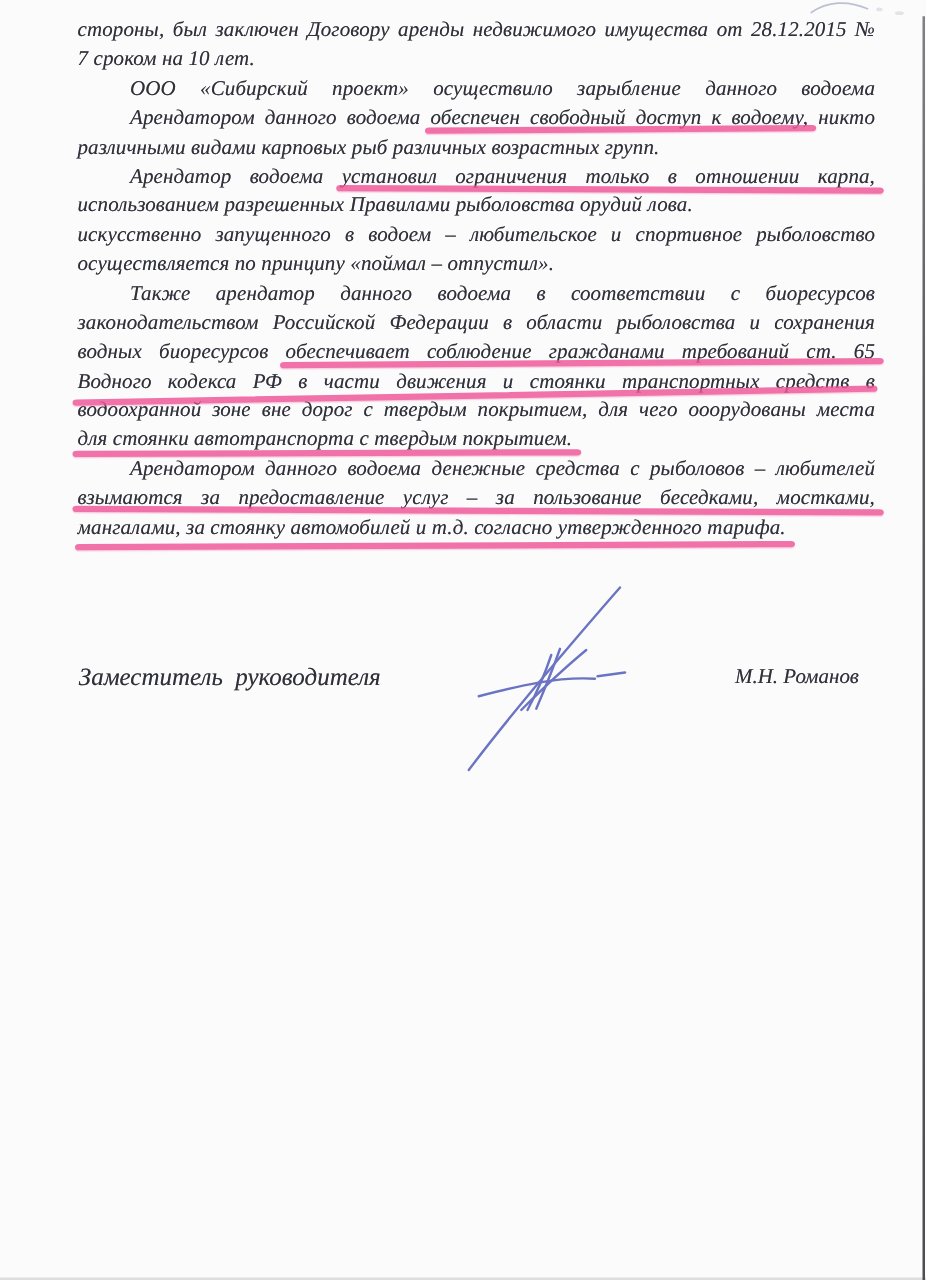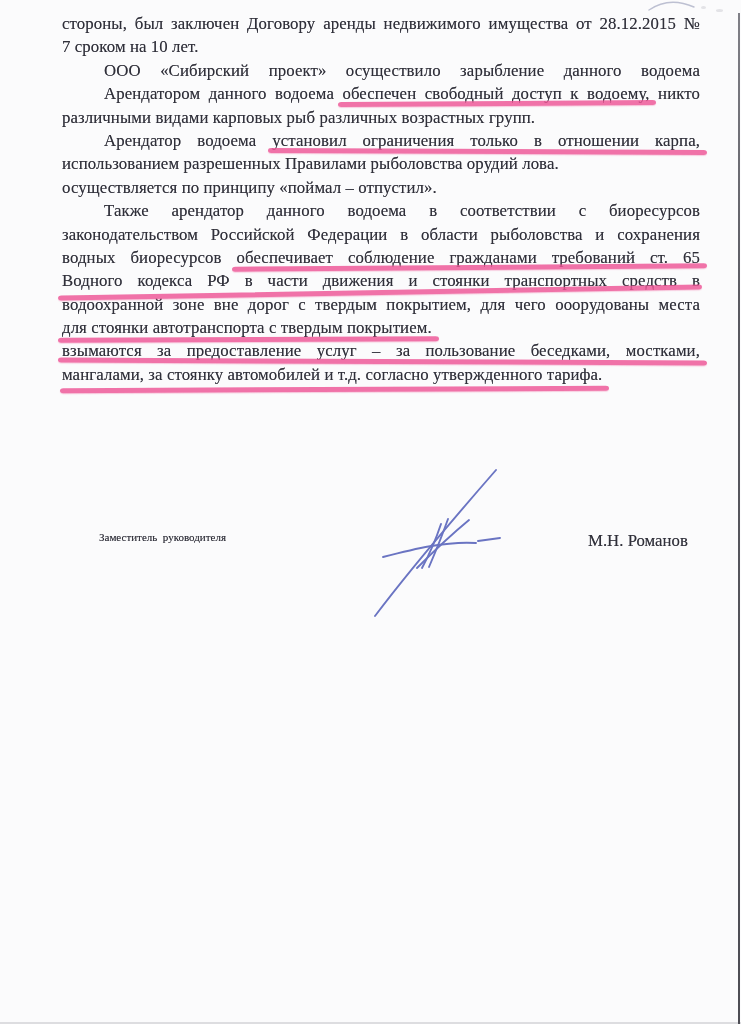--- a/index.html
+++ b/index.html
@@ -4,20 +4,21 @@
 <style>
   html,body{margin:0;padding:0;background:#e8e8e8;}
   .page{
     position:relative;
     width:741px;height:1024px;
     margin:0 auto;
     background:#fbfbfc;
     overflow:hidden;
     font-family:"Liberation Serif","DejaVu Serif",serif;
     color:#30303a;
+    font-style:italic;
   }
   
   .text-block{
     position:absolute;
     left:62px;top:12px;
     width:638px;
   }
   .doc-line{
     font-size:16.8px;
     line-height:23.4px;
@@ -45,23 +46,22 @@
     pointer-events:none;
   }
   .ul.v-dip::after{transform:rotate(.25deg);bottom:-4px;}
   .ul.v-rise::after{transform:rotate(-1deg);bottom:-5px;right:-2px;}
   .ul.v-low::after{bottom:-5px;transform:rotate(-.2deg);}
   .ul.v-lowest::after{bottom:-8px;transform:rotate(-.25deg);left:-2px;}
   
   .sig-row{position:absolute;left:0;top:531px;width:741px;height:24px;}
   .sig-label{
     position:absolute;left:63px;top:0;
-    font-size:11px;white-space:pre;
+    font-size:20px;white-space:pre;
     text-shadow:0 0 .4px rgba(48,48,58,.55);
-    margin-left:36px;
   }
   .sig-name{
     position:absolute;left:588px;top:0;
     font-size:16.8px;white-space:pre;
     text-shadow:0 0 .4px rgba(48,48,58,.55);
   }
   
   .svg-overlay{position:absolute;left:0;top:0;pointer-events:none;}
   .edge-line{
     position:absolute;right:1px;top:13px;bottom:0;width:2px;
@@ -80,27 +80,29 @@
 <div class="page">
 
   <div class="text-block">
       <div class="doc-line"><span>стороны, был заключен Договору аренды недвижимого имущества от 28.12.2015 №</span></div>
       <div class="doc-line last"><span>7 сроком на 10 лет.</span></div>
       <div class="doc-line indent"><span>ООО «Сибирский проект» осуществило зарыбление данного водоема</span></div>
       <div class="doc-line indent"><span>Арендатором данного водоема </span><span class="ul">обеспечен свободный доступ к водоему,</span><span> никто</span></div>
       <div class="doc-line last"><span>различными видами карповых рыб различных возрастных групп.</span></div>
       <div class="doc-line indent"><span>Арендатор водоема </span><span class="ul v-dip">установил ограничения только в отношении карпа,</span></div>
       <div class="doc-line last"><span>использованием разрешенных Правилами рыболовства орудий лова.</span></div>
+      <div class="doc-line"><span>искусственно запущенного в водоем – любительское и спортивное рыболовство</span></div>
       <div class="doc-line last"><span>осуществляется по принципу «поймал – отпустил».</span></div>
       <div class="doc-line indent"><span>Также арендатор данного водоема в соответствии с биоресурсов</span></div>
       <div class="doc-line"><span>законодательством Российской Федерации в области рыболовства и сохранения</span></div>
       <div class="doc-line"><span>водных биоресурсов </span><span class="ul">обеспечивает соблюдение гражданами требований ст. 65</span></div>
       <div class="doc-line"><span class="ul v-rise">Водного кодекса РФ в части движения и стоянки транспортных средств в</span></div>
       <div class="doc-line"><span>водоохранной зоне вне дорог с твердым покрытием, для чего ооорудованы места</span></div>
       <div class="doc-line last"><span class="ul v-low">для стоянки автотранспорта с твердым покрытием.</span></div>
+      <div class="doc-line indent"><span>Арендатором данного водоема денежные средства с рыболовов – любителей</span></div>
       <div class="doc-line"><span class="ul v-dip">взымаются за предоставление услуг – за пользование беседками, мостками,</span></div>
       <div class="doc-line last"><span class="ul v-lowest">мангалами, за стоянку автомобилей и т.д. согласно утвержденного тарифа.</span></div>
     </div>
 
   <div class="sig-row">
     <span class="sig-label">Заместитель  руководителя</span>
     <span class="sig-name">М.Н. Романов</span>
   </div>
 
   <svg class="svg-overlay" width="741" height="1024" viewBox="0 0 741 1024">

